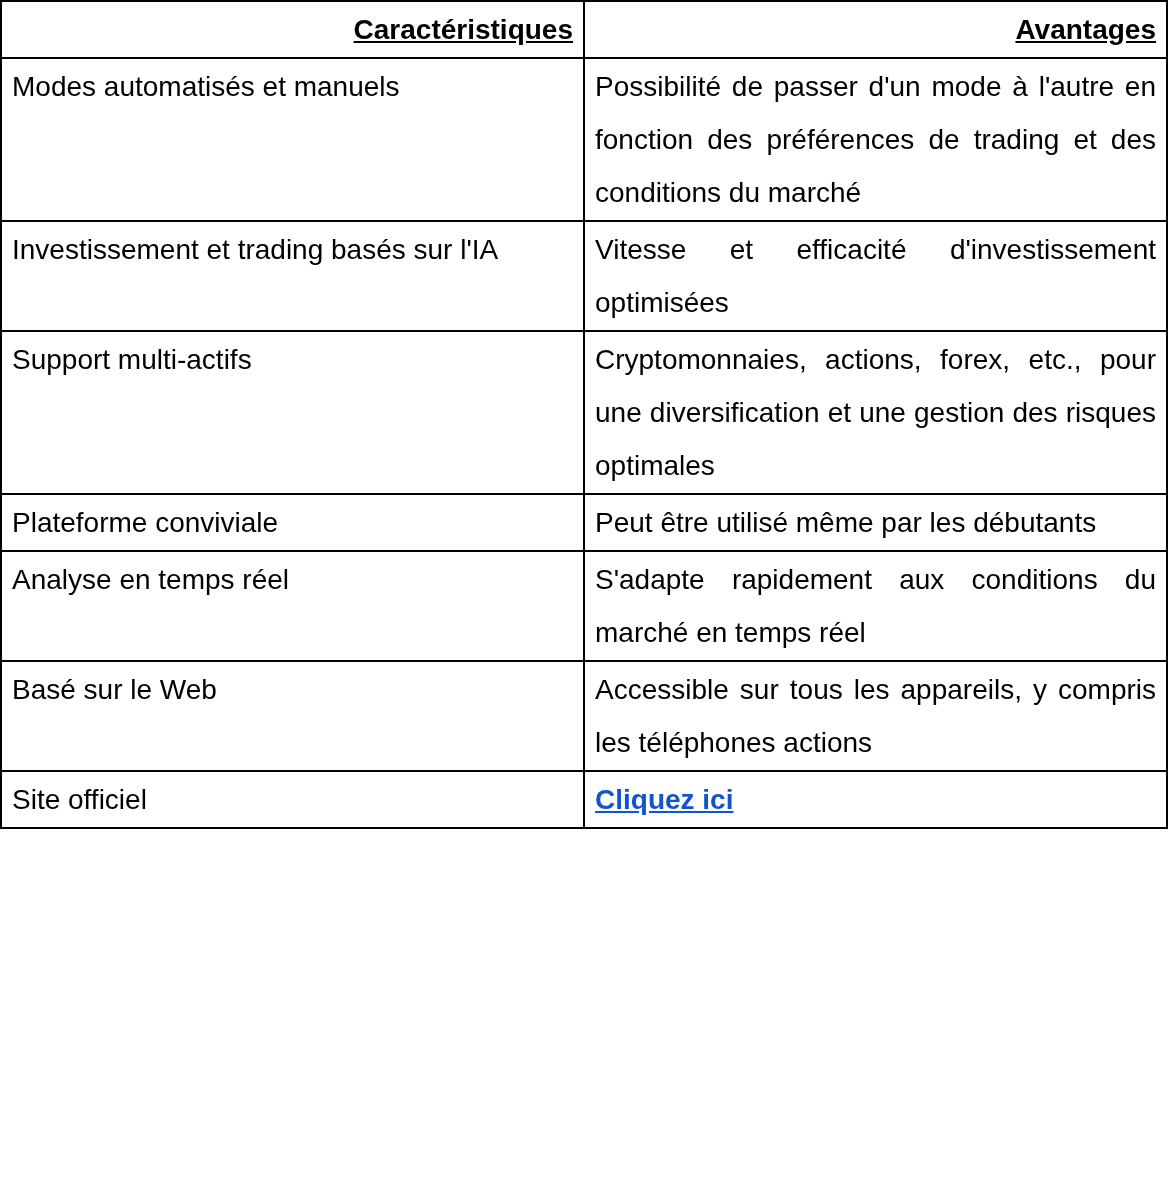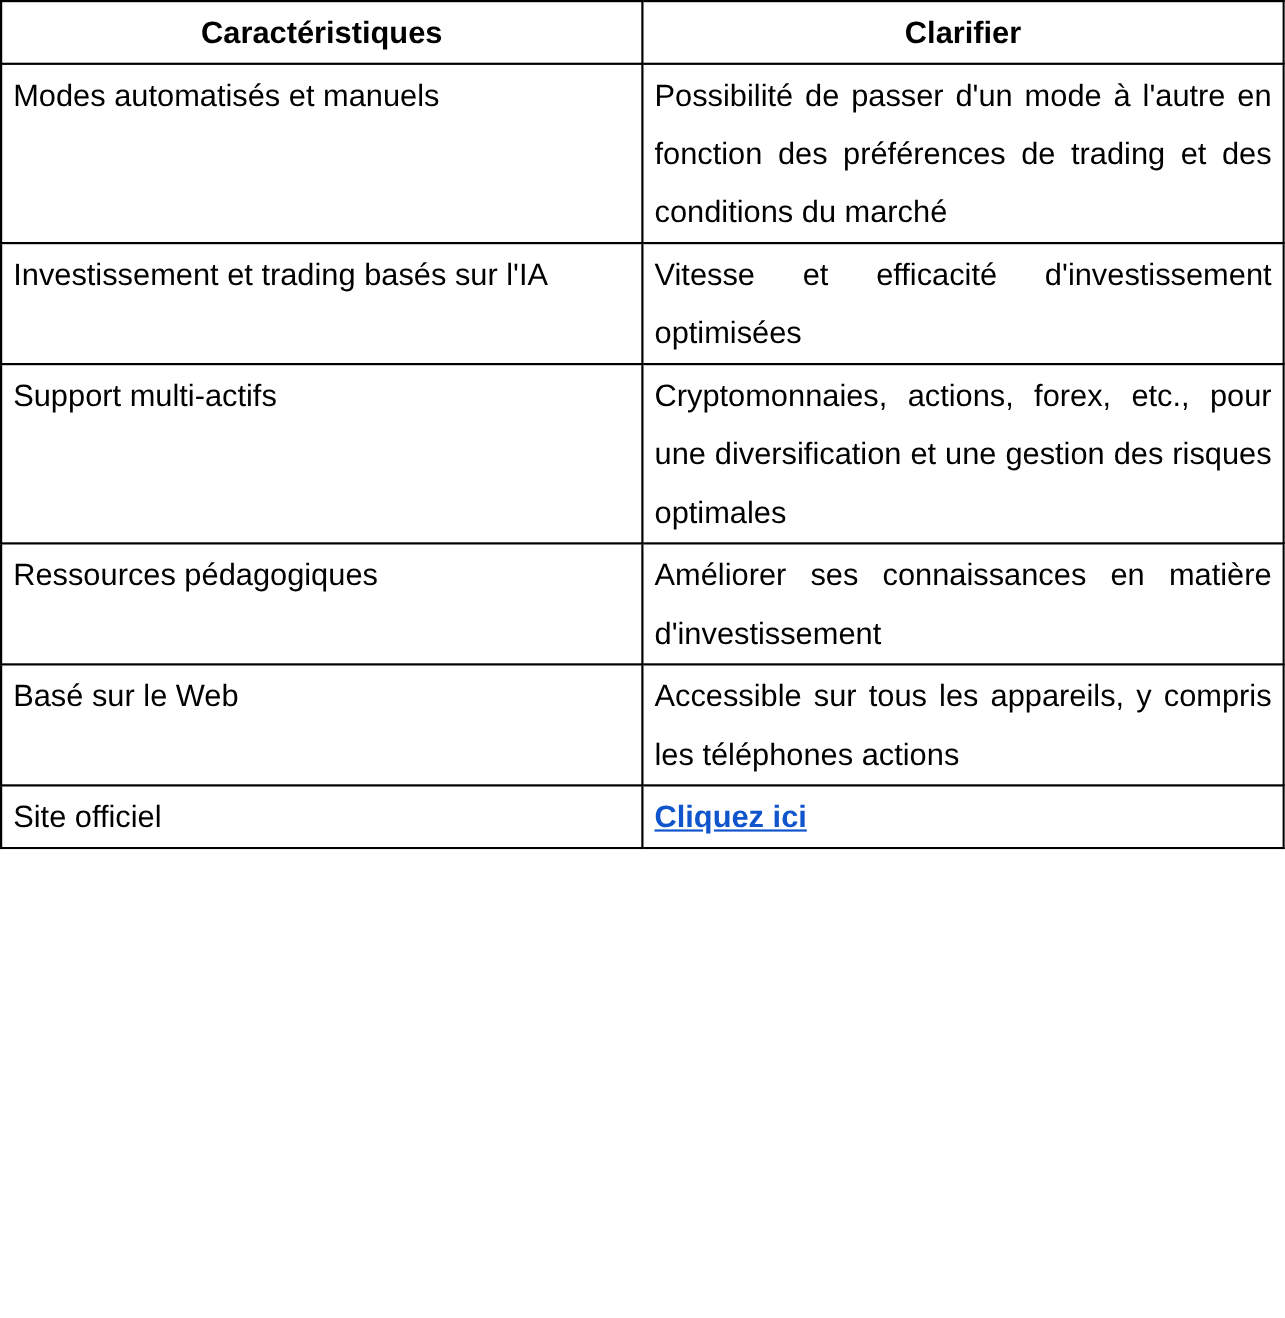--- a/index.html
+++ b/index.html
@@ -18,22 +18,23 @@
   }
   .doc-table th,
   .doc-table td {
     border: 2px solid #000000;
     vertical-align: top;
     padding: 1px 10px;
     line-height: 53px;
     overflow-wrap: break-word;
   }
   .doc-table th {
-    text-align: center;
+    text-align: right;
     font-weight: bold;
+    text-decoration: underline;
   }
   td.advantage {
     text-align: justify;
   }
   td.link-cell {
     text-align: left;
   }
   a.site-link {
     color: var(--link-color, #1155cc);
     font-weight: bold;
@@ -41,39 +42,43 @@
     cursor: pointer;
   }
 </style>
 </head>
 <body>
 
 <table class="doc-table">
   <thead>
     <tr>
       <th>Caractéristiques</th>
-      <th>Clarifier</th>
+      <th>Avantages</th>
     </tr>
   </thead>
   <tbody>
       <tr>
         <td class="feature">Modes automatisés et manuels</td>
         <td class="advantage">Possibilité de passer d'un mode à l'autre en fonction des préférences de trading et des conditions du marché</td>
       </tr>
       <tr>
         <td class="feature">Investissement et trading basés sur l'IA</td>
         <td class="advantage">Vitesse et efficacité d'investissement optimisées</td>
       </tr>
       <tr>
         <td class="feature">Support multi-actifs</td>
         <td class="advantage">Cryptomonnaies, actions, forex, etc., pour une diversification et une gestion des risques optimales</td>
       </tr>
       <tr>
-        <td class="feature">Ressources pédagogiques</td>
-        <td class="advantage">Améliorer ses connaissances en matière d'investissement</td>
+        <td class="feature">Plateforme conviviale</td>
+        <td class="advantage">Peut être utilisé même par les débutants</td>
+      </tr>
+      <tr>
+        <td class="feature">Analyse en temps réel</td>
+        <td class="advantage">S'adapte rapidement aux conditions du marché en temps réel</td>
       </tr>
       <tr>
         <td class="feature">Basé sur le Web</td>
         <td class="advantage">Accessible sur tous les appareils, y compris les téléphones actions</td>
       </tr>
       <tr>
         <td class="feature">Site officiel</td>
         <td class="advantage link-cell"><a href="#" class="site-link">Cliquez ici</a></td>
       </tr>
     </tbody>

